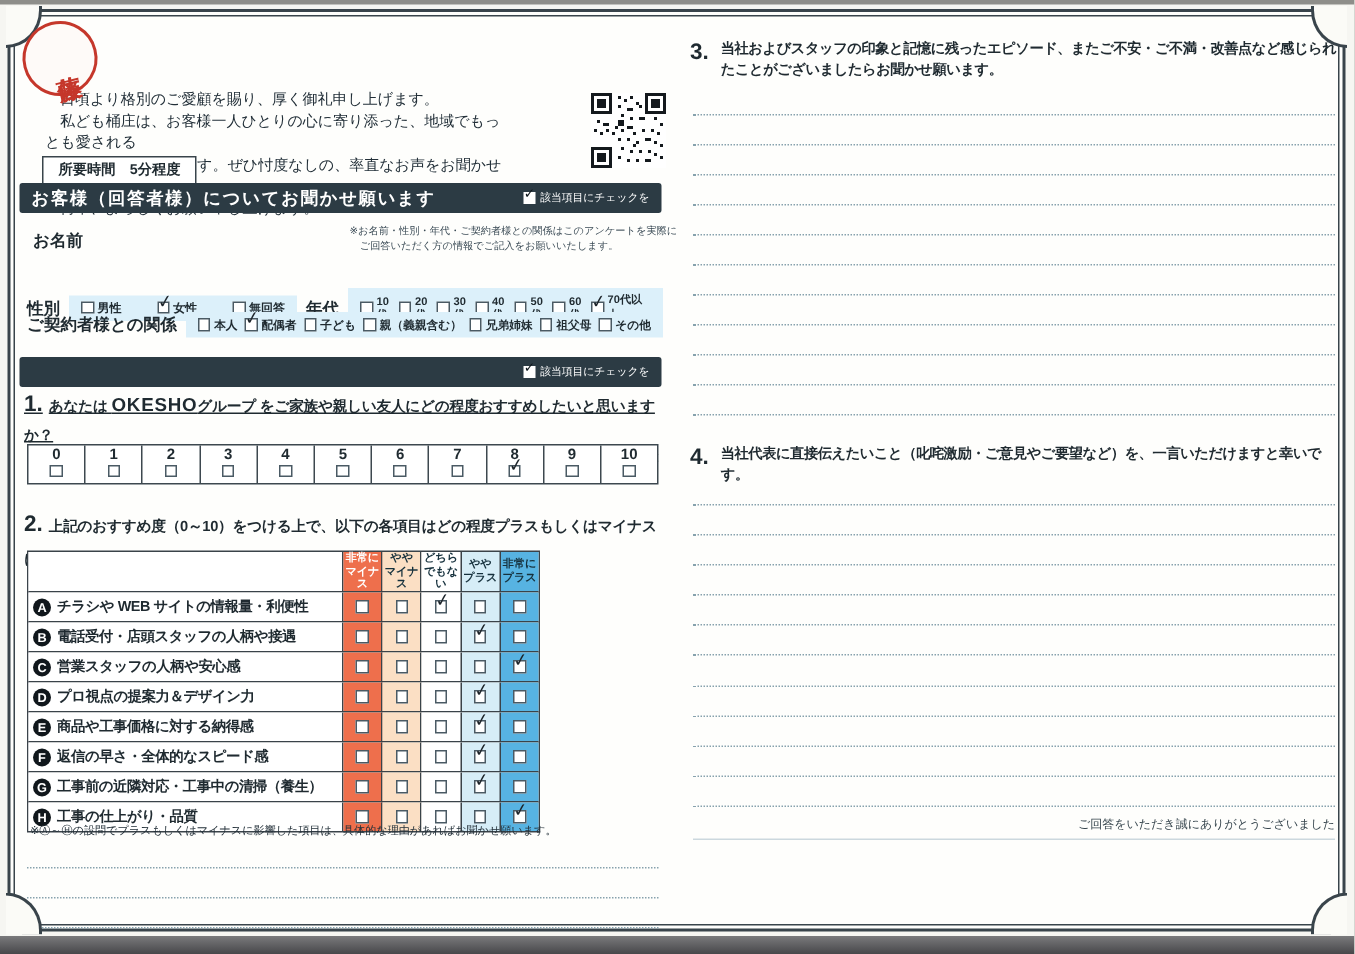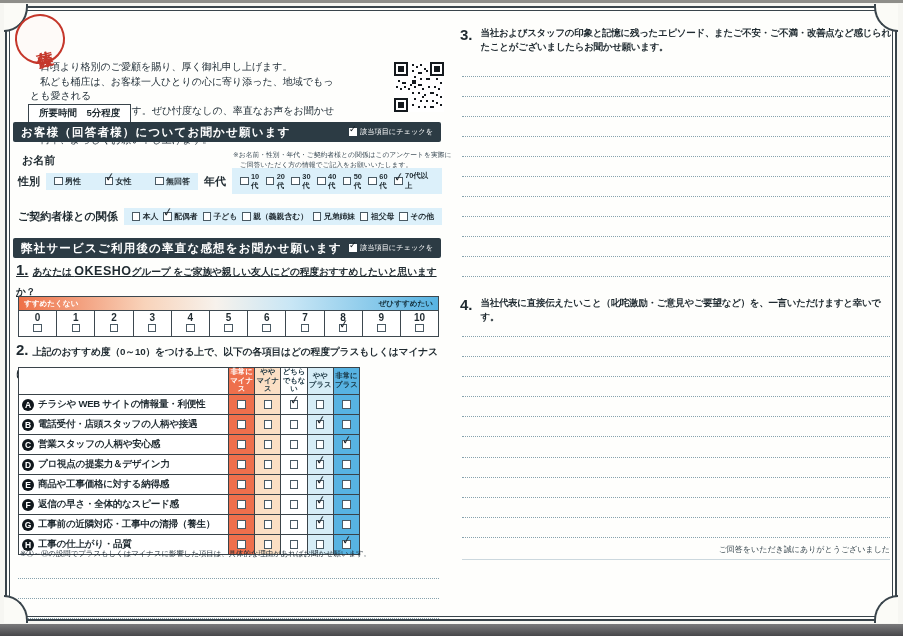--- a/index.html
+++ b/index.html
@@ -33,21 +33,21 @@
   #bar1{top:122px;} #bar2{top:238px;}
   .bar-title{font-size:11.5px;font-weight:bold;letter-spacing:1.2px;}
   .bar-note{margin-left:auto;font-size:7.2px;display:flex;align-items:center;gap:3px;}
   .bar-box{width:8px;height:8px;background:#fff;position:relative;flex:none;}
   .bar-box b{position:absolute;left:0;top:-3px;color:#0e161b;font-size:9px;line-height:1;}
 
   .name-label{left:22px;top:153px;font-size:11px;font-weight:bold;}
   .name-note{left:233px;top:150px;font-size:6.8px;color:#3a4a55;line-height:1.5;white-space:pre-line;}
 
   .demo-row{position:absolute;display:flex;align-items:center;gap:6px;}
-  #row1{left:18px;top:168px;width:424px;} #row2{left:18px;top:208px;width:424px;}
+  #row1{left:18px;top:192px;width:424px;} #row2{left:18px;top:208px;width:424px;}
   .demo-label{font-size:11px;font-weight:bold;flex:none;}
   .strip{background:#dcf0fa;display:flex;align-items:center;justify-content:space-between;padding:3px 8px;box-sizing:border-box;}
   #strip-gender{width:152px;} #strip-age{flex:1;} #strip-rel{flex:1;}
   .cb{display:flex;align-items:center;gap:2.5px;font-weight:bold;font-size:8px;}
   #strip-age .cb{font-size:7.4px;} #strip-rel .cb{font-size:7.8px;}
   .box{width:8.5px;height:8.5px;border:1.2px solid #4a5a64;background:#fff;display:inline-block;position:relative;flex:none;box-sizing:border-box;}
   .check{position:absolute;left:-1px;top:-7px;font-size:12px;color:#1d242a;transform:rotate(-8deg);font-weight:normal;line-height:1;}
 
   .q{position:absolute;}
   .q-num{font-size:15px;font-weight:bold;margin-right:4px;}
@@ -278,39 +278,34 @@
           <span class="cb-label">祖父母</span>
         </span>
         <span class="cb">
           <span class="box"></span>
           <span class="cb-label">その他</span>
         </span>
       </span>
   </div>
 
   <div class="abs bar" id="bar2">
-    <span class="bar-title">弊社サービスご利用後の率直な感想をお聞かせ願います</span>
     <span class="bar-note">
       <span class="bar-box">
           <b>✓</b>
         </span>
       <span>該当項目にチェックを</span>
     </span>
   </div>
 
   <div class="q" id="q1">
     <span class="q-num">1.</span><span class="q-text"><span>あなたは </span><span class="brand">OKESHO</span><span>グループ をご家族や親しい友人にどの程度おすすめしたいと思いますか？</span></span>
     <span class="q-note">（仮に設備機器の取替や修理、リフォーム・リノベーションや不動産購入を検討しているご家族や友人がいたとして 0～10 でお答え願います）</span>
   </div>
 
   <div class="abs nps">
-    <div class="nps-grad">
-      <span class="l">すすめたくない</span>
-      <span class="r">ぜひすすめたい</span>
-    </div>
     <div id="nps-cells">
         <div class="nps-cell">
           <div class="nps-num">0</div>
           <span class="box"></span>
         </div>
         <div class="nps-cell">
           <div class="nps-num">1</div>
           <span class="box"></span>
         </div>
         <div class="nps-cell">

